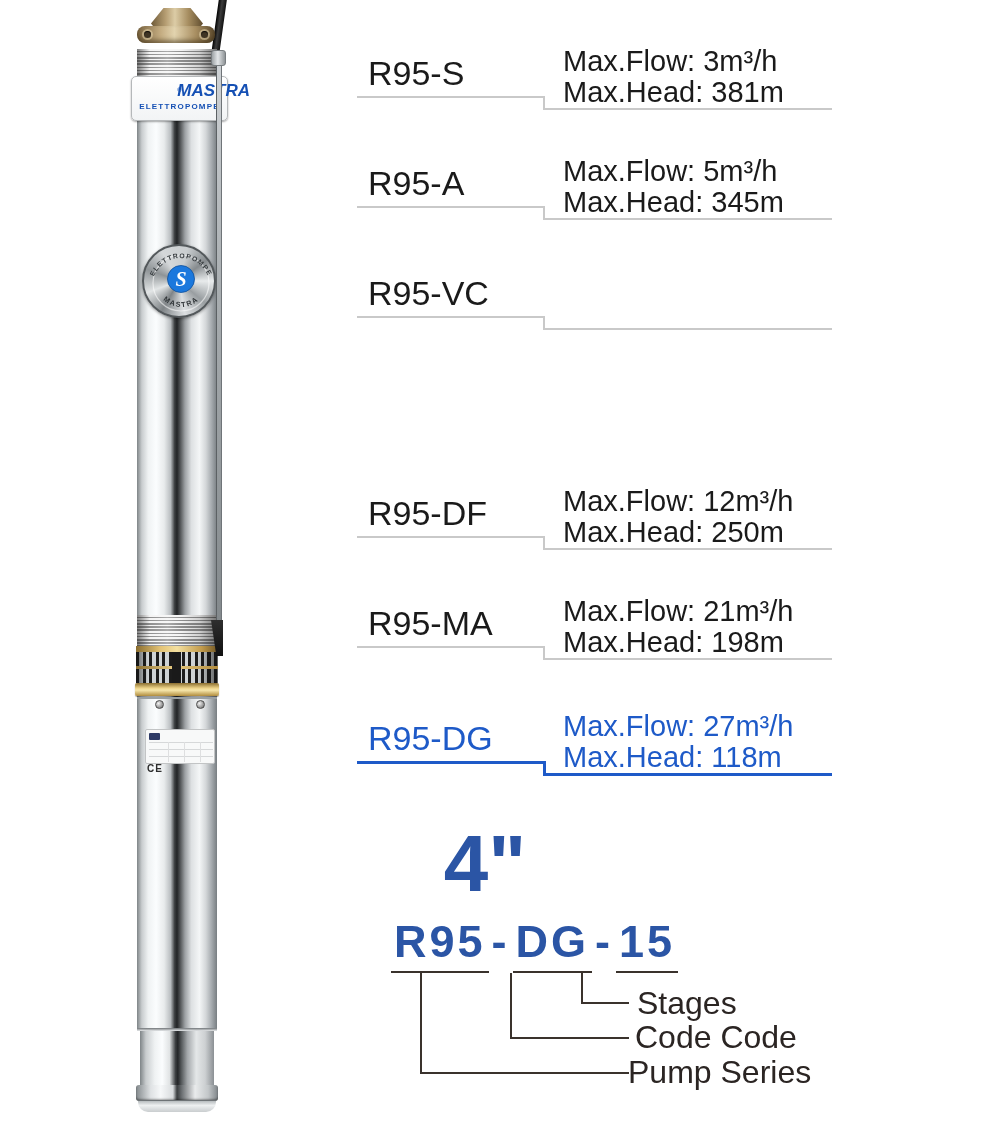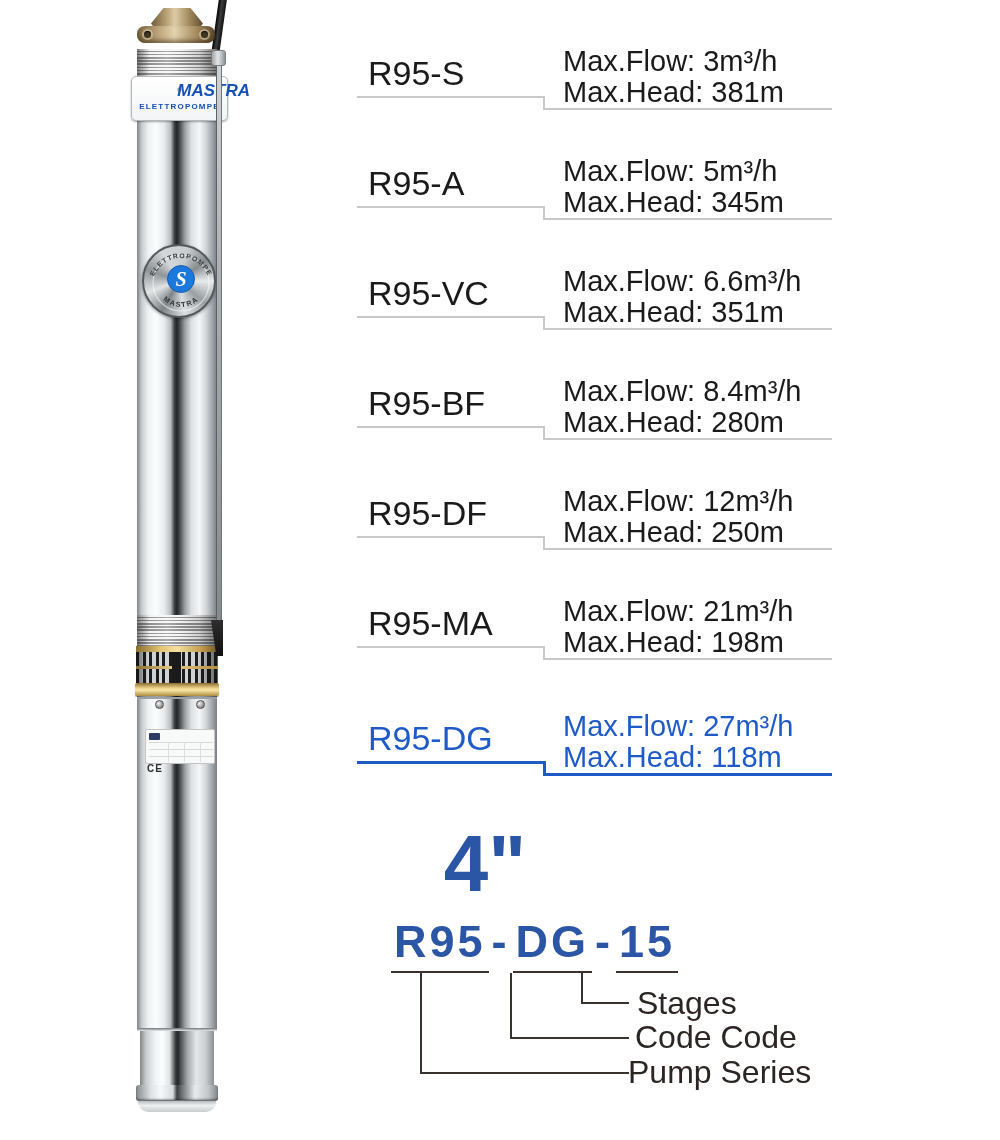--- a/index.html
+++ b/index.html
@@ -181,34 +181,20 @@
     <div class="specs">
         <div class="spec-line">Max.Flow: 5m³/h</div>
         <div class="spec-line">Max.Head: 345m</div>
       </div>
     <div class="ul1"></div>
       <div class="ulv"></div>
       <div class="ul2"></div>
   </div>
   <div class="spec-row" style="top:237px">
     <div class="model-name">R95-VC</div>
-    <div class="specs">
-        <div class="spec-line">Max.Flow: 6.6m³/h</div>
-        <div class="spec-line">Max.Head: 351m</div>
-      </div>
-    <div class="ul1"></div>
-      <div class="ulv"></div>
-      <div class="ul2"></div>
-  </div>
-  <div class="spec-row" style="top:347px">
-    <div class="model-name">R95-BF</div>
-    <div class="specs">
-        <div class="spec-line">Max.Flow: 8.4m³/h</div>
-        <div class="spec-line">Max.Head: 280m</div>
-      </div>
     <div class="ul1"></div>
       <div class="ulv"></div>
       <div class="ul2"></div>
   </div>
   <div class="spec-row" style="top:457px">
     <div class="model-name">R95-DF</div>
     <div class="specs">
         <div class="spec-line">Max.Flow: 12m³/h</div>
         <div class="spec-line">Max.Head: 250m</div>
       </div>

